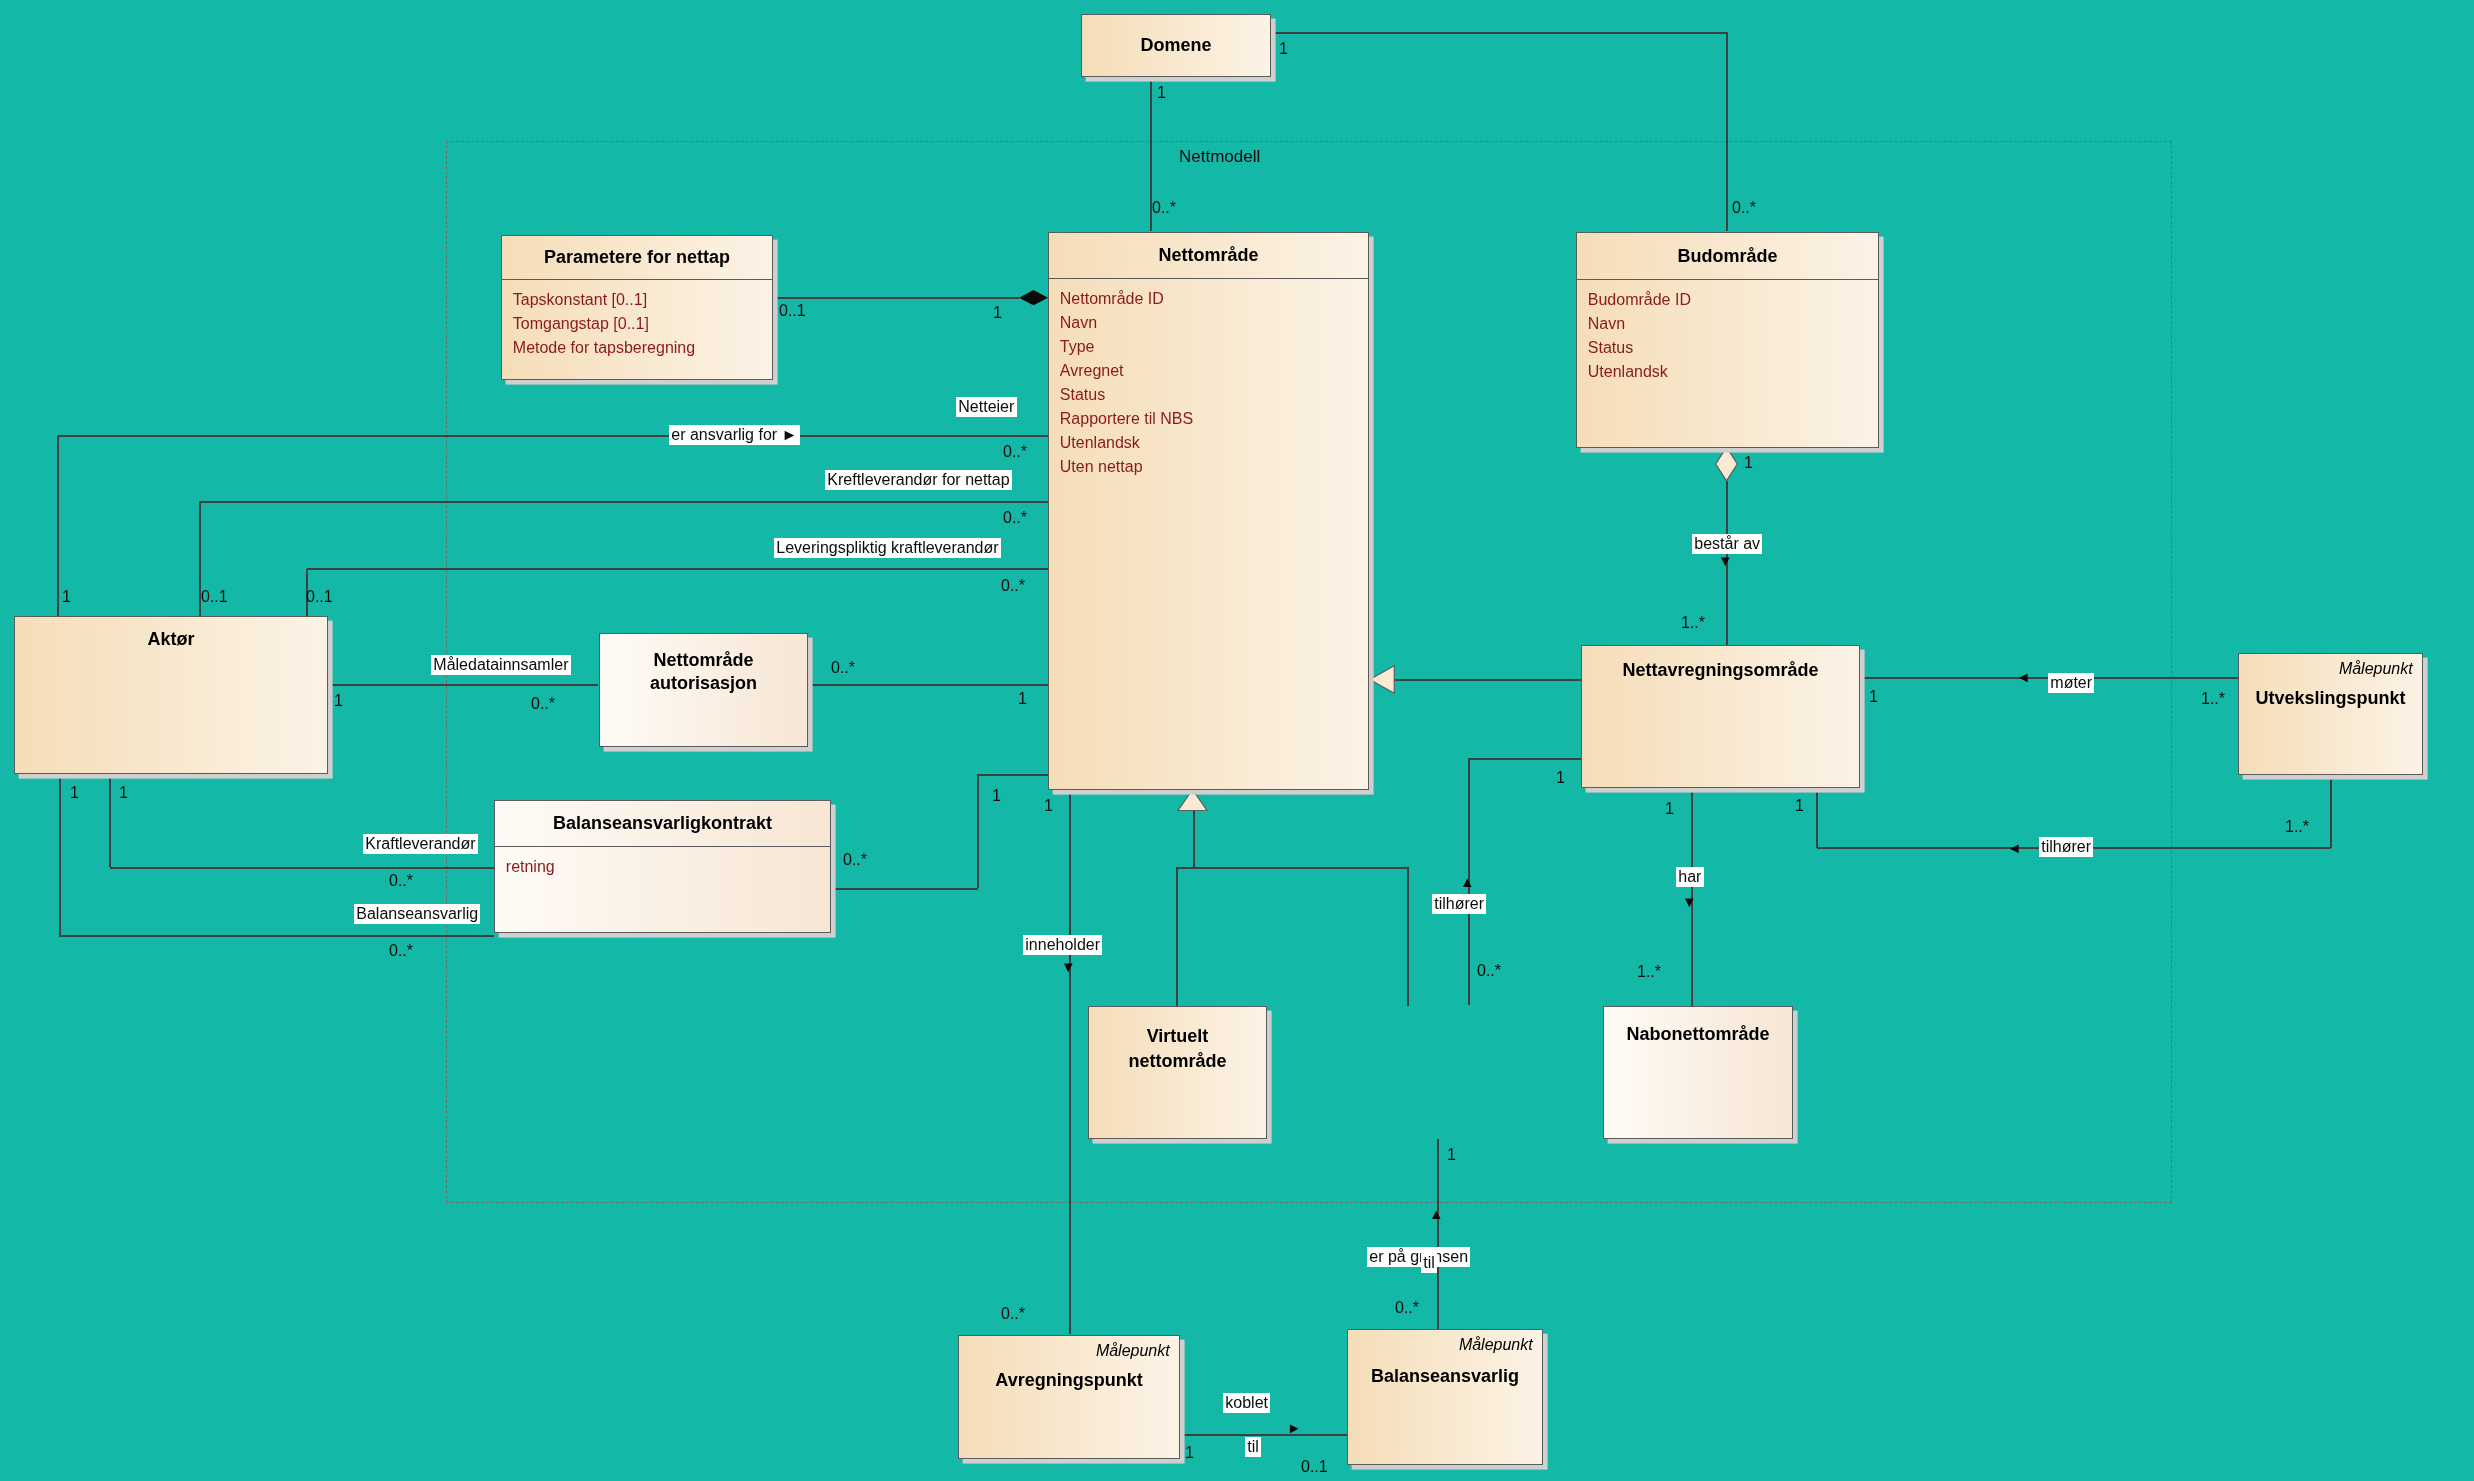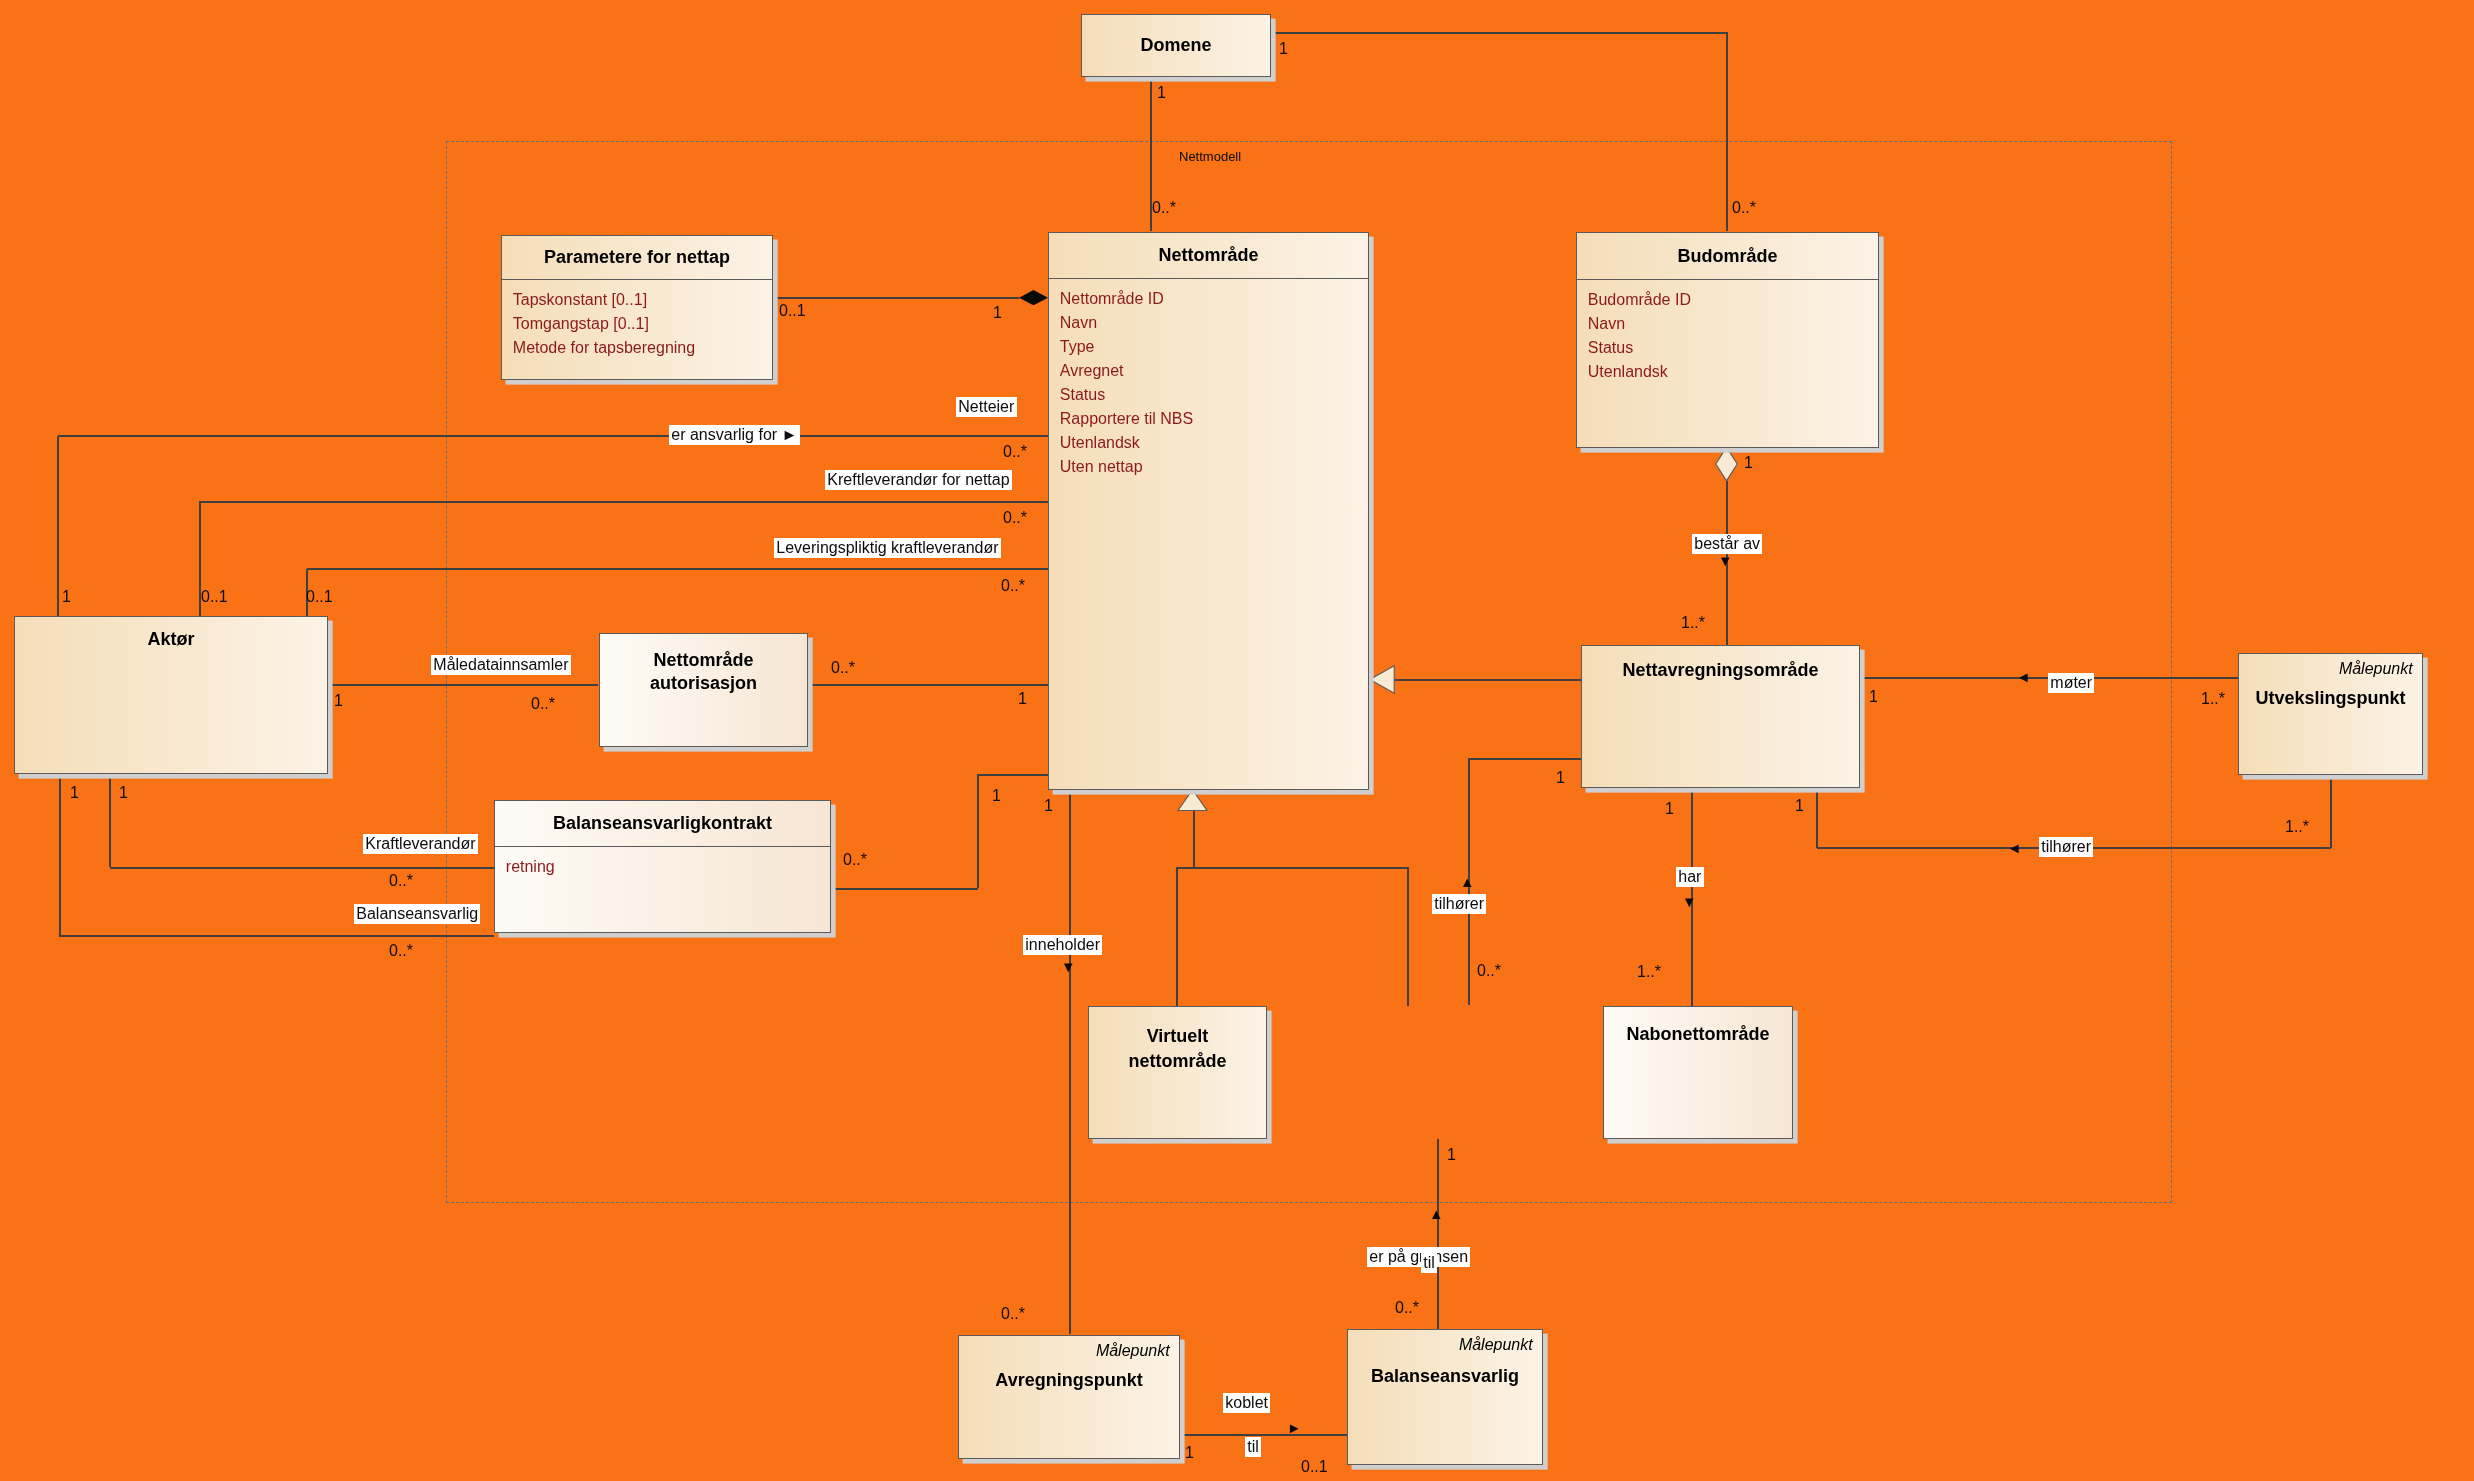--- a/index.html
+++ b/index.html
@@ -1,16 +1,16 @@
 <!DOCTYPE html>
 <html style="font-size:12.4px"><head>
 <meta charset="utf-8">
 <style>
   html,body{margin:0;padding:0;background:#fff;}
-  #diagram{position:relative;width:2475px;height:1481px;background:#f97316;
+  #diagram{position:relative;width:2475px;height:1481px;background:#14b8a6;
     font-family:"Liberation Sans",sans-serif;overflow:hidden;}
   
   .boundary{position:absolute;border:1.5px dashed #6e6e6e;background:transparent;}
   
   .cls{position:absolute;border:1.2px solid #5b5b5b;
     background:linear-gradient(90deg,#f5ddb8 0%,#fcf3e6 100%);
     box-shadow:4.6px 4.6px 0 #cfcfcf;box-sizing:border-box;}
   .cls.light{background:linear-gradient(90deg,#fefbf6 0%,#f7e6d4 100%);}
   .hdr{font-weight:bold;font-size:18px;color:#000;text-align:center;}
   .hdr.sep{border-bottom:1.2px solid #5b5b5b;}
@@ -208,21 +208,21 @@
   <span class="lbl" style="left:119px;top:783px;">1</span>
   <span class="lbl name" style="left:363px;top:834px;">Kraftleverandør</span>
   <span class="lbl" style="left:389px;top:871px;">0..*</span>
   <span class="lbl name" style="left:354px;top:904px;">Balanseansvarlig</span>
   <span class="lbl" style="left:389px;top:941px;">0..*</span>
   <span class="lbl" style="left:843px;top:850px;">0..*</span>
   <span class="lbl" style="left:992px;top:786px;">1</span>
   <span class="lbl" style="left:1044px;top:796px;">1</span>
   <span class="lbl name" style="left:1023px;top:935px;">inneholder</span>
   <span class="lbl" style="left:1001px;top:1304px;">0..*</span>
-  <span class="lbl" style="left:1179px;top:147px;font-size:13px;">Nettmodell</span>
+  <span class="lbl" style="left:1179px;top:147px;font-size:17px;">Nettmodell</span>
   <span class="lbl" style="left:1744px;top:453px;">1</span>
   <span class="lbl name" style="left:1692px;top:534px;text-align:center;">består av</span>
   <span class="lbl" style="left:1681px;top:613px;">1..*</span>
   <span class="lbl" style="left:1556px;top:768px;">1</span>
   <span class="lbl name" style="left:1432px;top:894px;">tilhører</span>
   <span class="lbl" style="left:1477px;top:961px;">0..*</span>
   <span class="lbl" style="left:1665px;top:799px;">1</span>
   <span class="lbl name" style="left:1676px;top:867px;">har</span>
   <span class="lbl" style="left:1637px;top:962px;">1..*</span>
   <span class="lbl" style="left:1795px;top:796px;">1</span>

